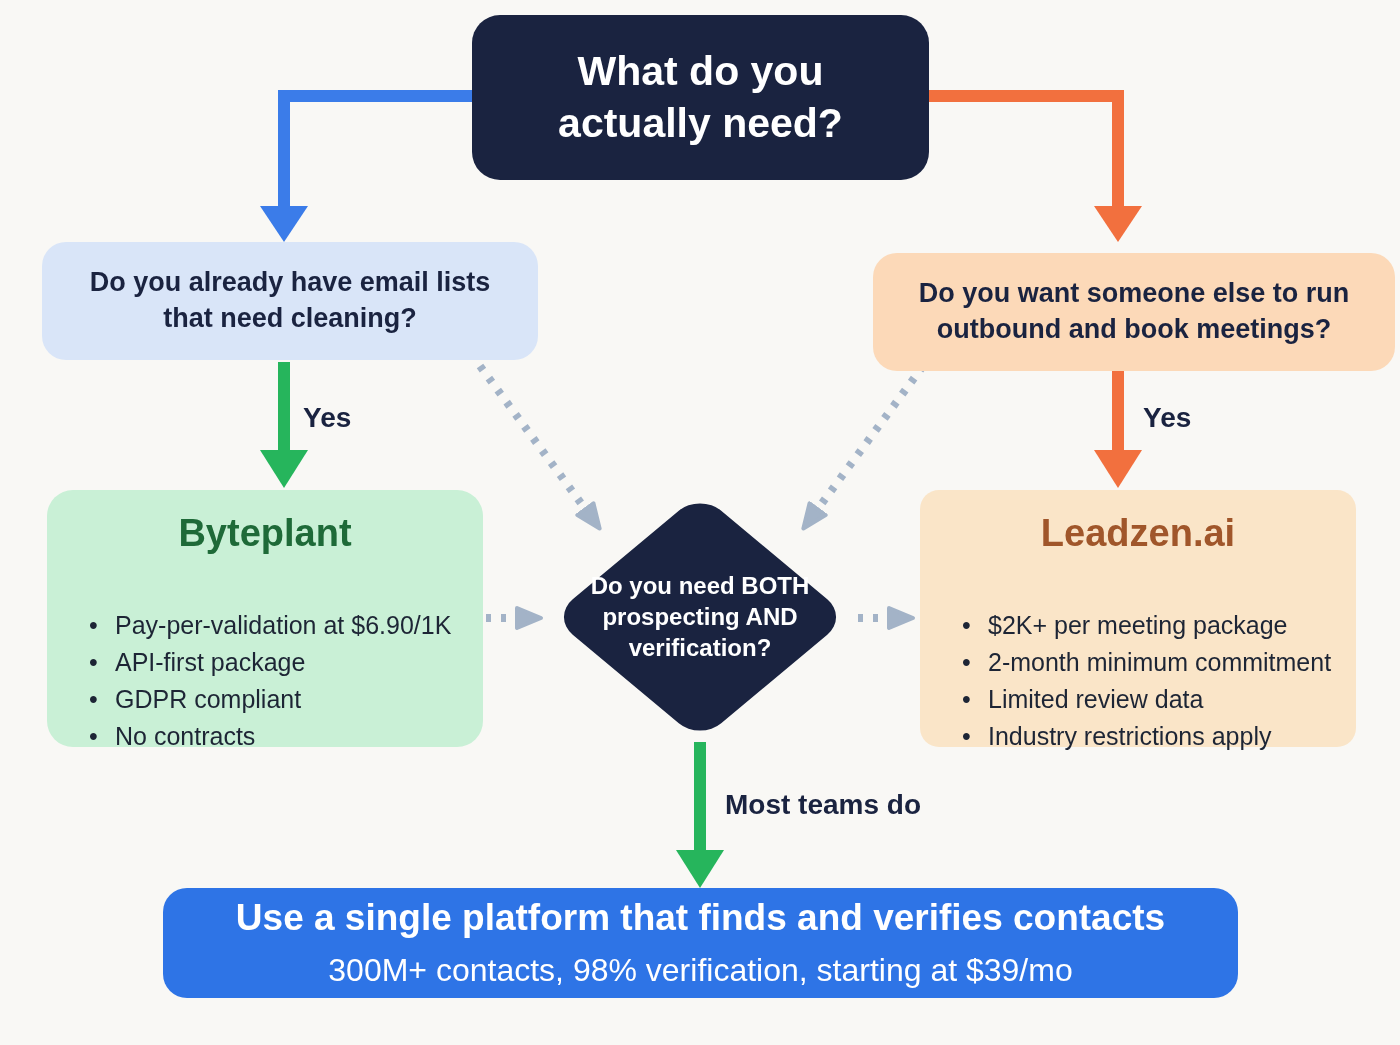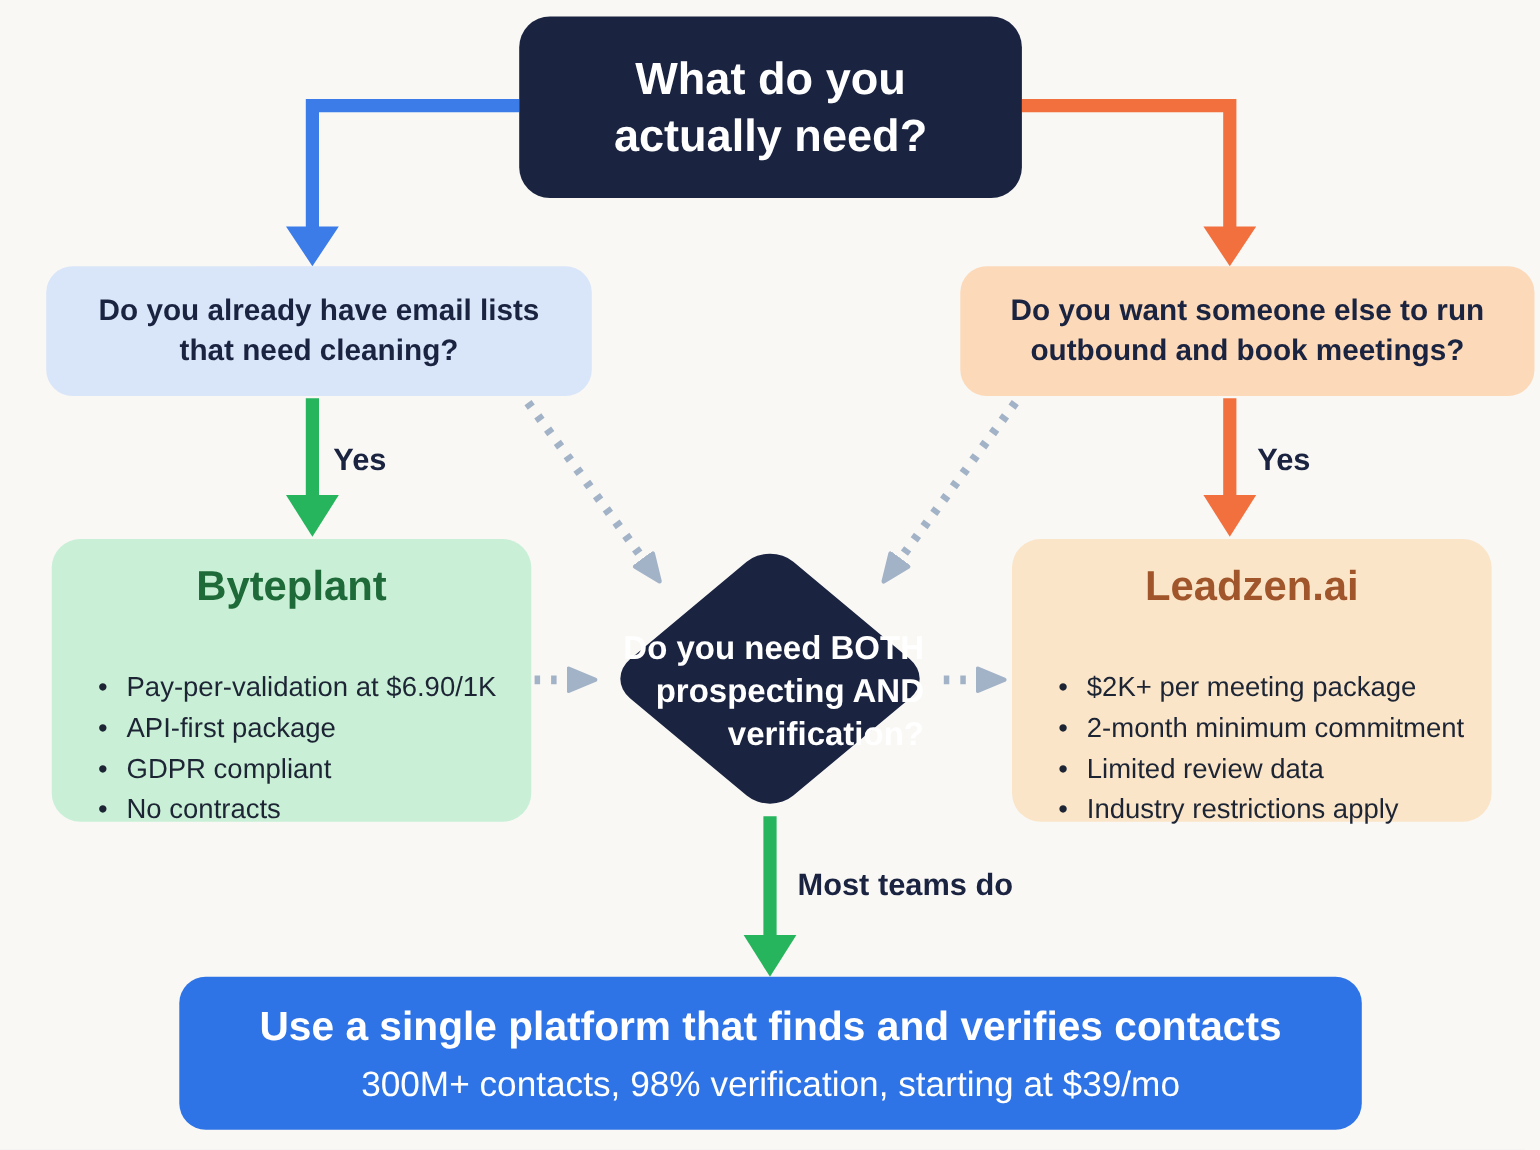--- a/index.html
+++ b/index.html
@@ -15,43 +15,43 @@
   .connectors{position:absolute;inset:0;width:1400px;height:1045px;z-index:1;}
   .box{position:absolute;z-index:2;display:flex;flex-direction:column;align-items:center;justify-content:center;text-align:center;}
   .pre{white-space:pre-line;}
 
   .top-box{left:472px;top:15px;width:457px;height:165px;background:var(--navy);border-radius:28px;}
   .top-box .title{color:var(--white);font-size:41px;font-weight:700;line-height:1.26;}
 
   .q-box{height:118px;border-radius:24px;}
   .q-box .q-text{color:var(--navy);font-size:27px;font-weight:700;line-height:1.32;}
   .q-left{left:42px;top:242px;width:496px;background:var(--light-blue);}
-  .q-right{left:873px;top:242px;width:522px;background:var(--peach);}
+  .q-right{left:873px;top:253px;width:522px;background:var(--peach);}
 
   .result-box{top:490px;width:436px;height:257px;border-radius:26px;justify-content:flex-start;padding-top:22px;gap:36px;}
   .result-left{left:47px;background:var(--light-green);}
-  .result-right{left:920px;background:var(--light-peach);}
+  .result-right{left:920px;background:var(--light-peach);border-radius:19px;}
   .result-title{font-size:38px;font-weight:700;margin-bottom:16px;}
   .result-left .result-title{color:var(--green-dark);}
   .result-right .result-title{color:var(--brown);}
   .bullets{list-style:none;text-align:left;align-self:flex-start;padding-left:42px;}
   .bullets li{position:relative;padding-left:26px;font-size:25px;line-height:37px;color:var(--text-dark);}
   .bullets li::before{content:"\2022";position:absolute;left:0;color:var(--text-dark);}
 
   .diamond-shape{position:absolute;z-index:2;left:595px;top:512px;width:210px;height:210px;
     background:var(--navy);border-radius:30px;transform:scaleY(0.835) rotate(45deg);}
-  .diamond-text{position:absolute;z-index:3;left:560px;top:570px;width:280px;text-align:right;
-    color:var(--white);font-size:30px;font-weight:700;line-height:1.3;}
+  .diamond-text{position:absolute;z-index:3;left:560px;top:570px;width:280px;text-align:center;
+    color:var(--white);font-size:24px;font-weight:700;line-height:1.3;}
 
   .label{position:absolute;z-index:2;color:var(--navy);font-weight:700;font-size:28px;}
   .label-yes-left{left:303px;top:402px;}
   .label-yes-right{left:1143px;top:402px;}
   .label-most{left:725px;top:789px;}
 
-  .bottom-box{left:163px;top:888px;width:1075px;height:139px;background:var(--bottom-blue);border-radius:24px;gap:13px;}
+  .bottom-box{left:163px;top:888px;width:1075px;height:110px;background:var(--bottom-blue);border-radius:24px;gap:13px;}
   .bottom-box .b-title{color:var(--white);font-size:37px;font-weight:700;}
   .bottom-box .b-subtitle{color:var(--white);font-size:32px;font-weight:400;}
 
   .shaft{fill:none;stroke-width:12px;}
   .shaft-blue{stroke:var(--blue);}
   .shaft-orange{stroke:var(--orange);}
   .shaft-green{stroke:var(--green);}
   .head-blue{fill:var(--blue);}
   .head-orange{fill:var(--orange);}
   .head-green{fill:var(--green);}

